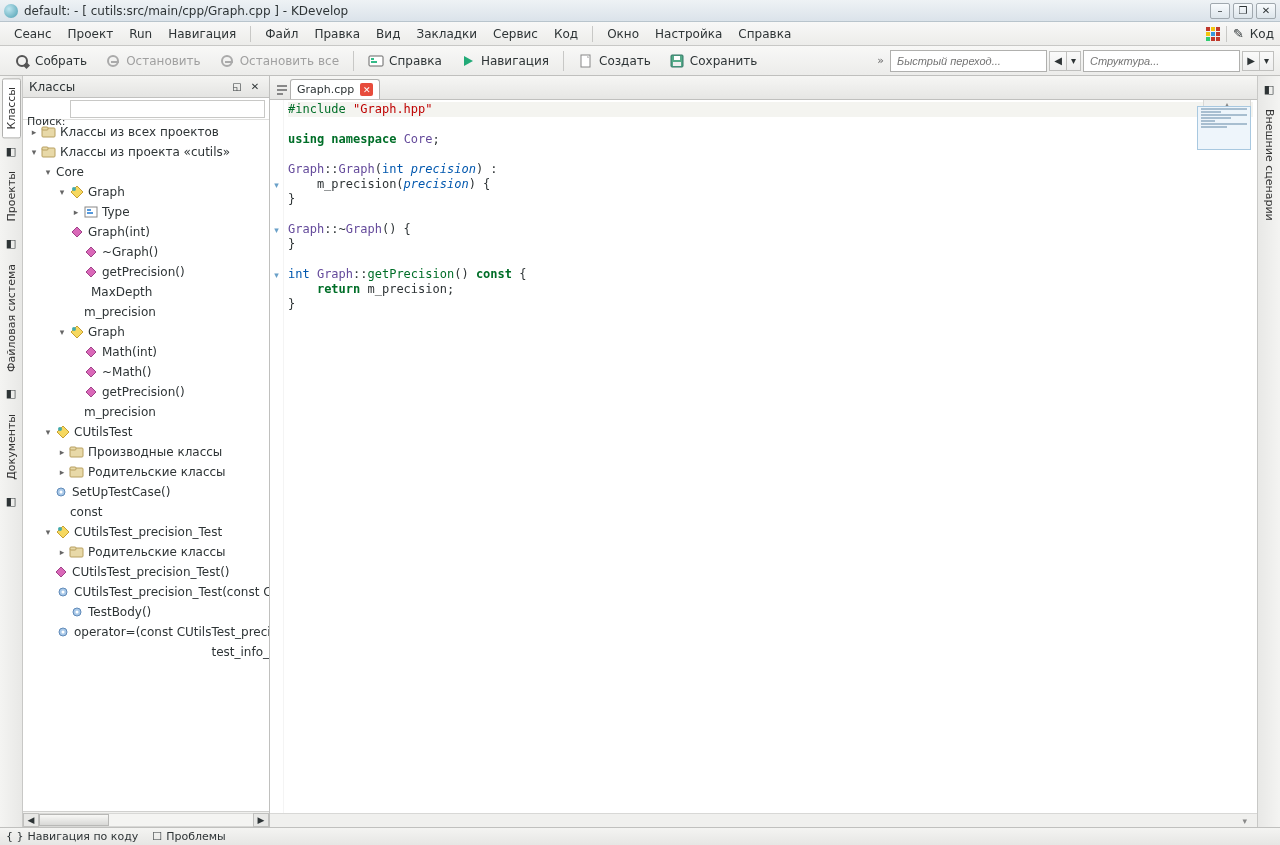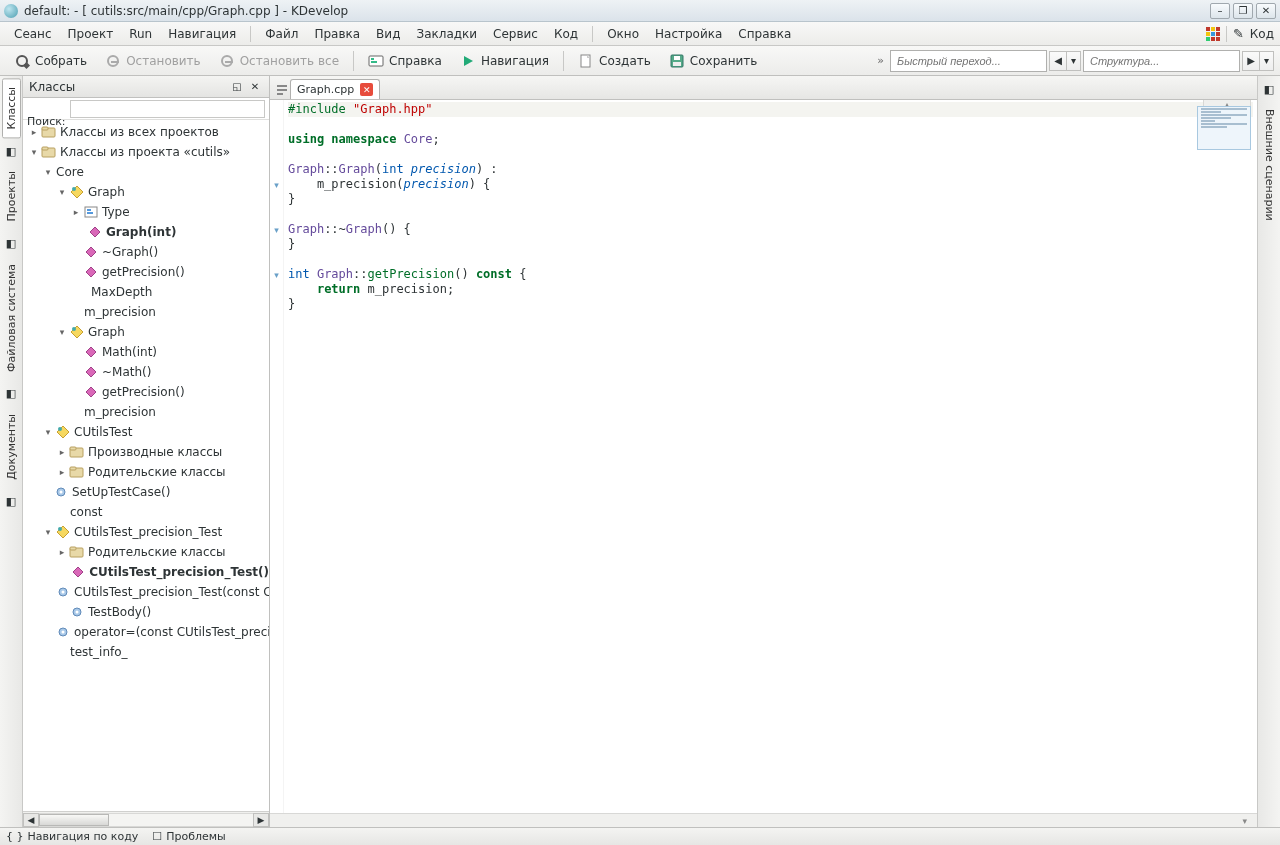--- a/index.html
+++ b/index.html
@@ -287,21 +287,21 @@
           <span class="tw">▸</span>
           <span class="ticon">
             <svg width="16" height="16">
               <rect x="2" y="3" width="12" height="10" fill="#fff" stroke="#888"></rect>
               <rect x="4" y="5" width="4" height="2" fill="#59d"></rect>
               <rect x="4" y="8" width="6" height="2" fill="#59d"></rect>
             </svg>
           </span>
           <span class="tlabel">Type</span>
         </div>
-        <div class="tree-row" style="padding-left: 50px; font-weight: bold;">
+        <div class="tree-row" style="padding-left: 32px;">
           <span class="tw"></span>
           <span class="ticon">
             <svg width="16" height="16">
               <polygon points="8,3 13,8 8,13 3,8" fill="#d968b8" stroke="#a04088"></polygon>
             </svg>
           </span>
           <span class="tlabel">Graph(int)</span>
         </div>
         <div class="tree-row" style="padding-left: 46px;">
           <span class="tw"></span>
@@ -427,21 +427,21 @@
         <div class="tree-row" style="padding-left: 32px;">
           <span class="tw">▸</span>
           <span class="ticon">
             <svg width="16" height="16">
               <rect x="1" y="4" width="13" height="9" rx="1" fill="#e8d9a8" stroke="#b8a060"></rect>
               <rect x="1" y="3" width="6" height="3" rx="1" fill="#e8d9a8" stroke="#b8a060"></rect>
             </svg>
           </span>
           <span class="tlabel">Родительские классы</span>
         </div>
-        <div class="tree-row" style="padding-left: 41px; font-weight: bold;">
+        <div class="tree-row" style="padding-left: 16px;">
           <span class="tw"></span>
           <span class="ticon">
             <svg width="16" height="16">
               <polygon points="8,3 13,8 8,13 3,8" fill="#d968b8" stroke="#a04088"></polygon>
             </svg>
           </span>
           <span class="tlabel">CUtilsTest_precision_Test()</span>
         </div>
         <div class="tree-row" style="padding-left: 32px;">
           <span class="tw"></span>
@@ -466,21 +466,21 @@
         <div class="tree-row" style="padding-left: 32px;">
           <span class="tw"></span>
           <span class="ticon">
             <svg width="16" height="16">
               <circle cx="8" cy="8" r="4" fill="#a8c8e8" stroke="#608ab8"></circle>
               <circle cx="8" cy="8" r="1.5" fill="#fff"></circle>
             </svg>
           </span>
           <span class="tlabel">operator=(const CUtilsTest_precision_Test&amp;)</span>
         </div>
-        <div class="tree-row" style="padding-left: 32px;">
+        <div class="tree-row" style="padding-left: 32px; justify-content: flex-end;">
           <span class="tw"></span>
           <span class="tlabel">test_info_</span>
         </div>
       </div>
     <div class="hscroll">
       <div class="hsbtn">◀</div>
       <div class="hstrack">
           <div class="hsthumb"></div>
         </div>
       <div class="hsbtn">▶</div>

